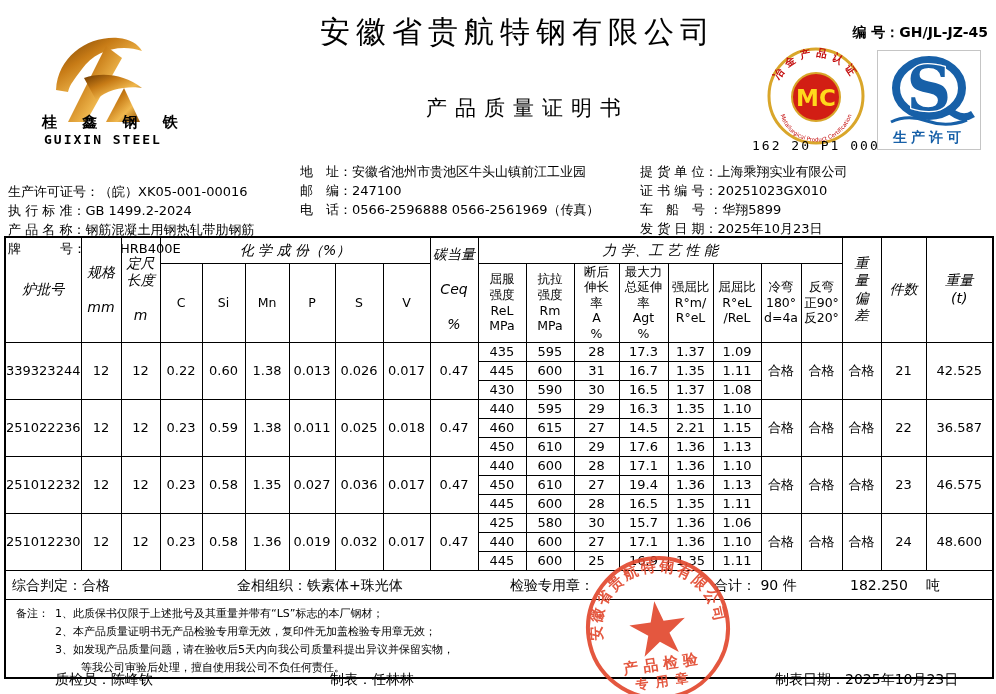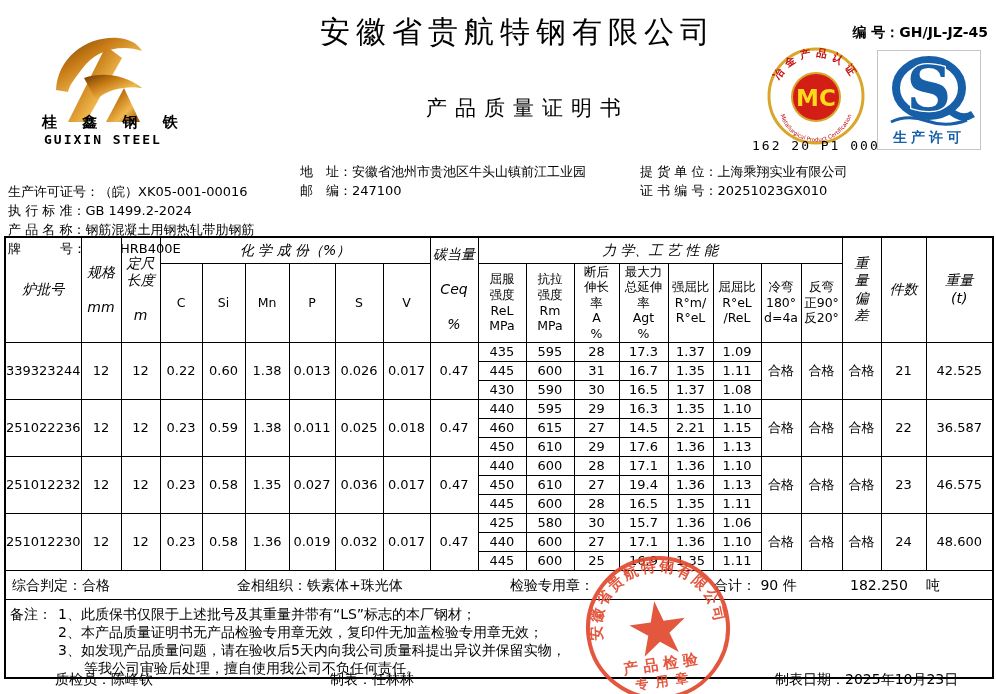--- a/index.html
+++ b/index.html
@@ -46,21 +46,21 @@
   .summary-line { position:relative; height:28px; font-size:14px; line-height:28px; white-space:nowrap; }
   .summary-line span { position:absolute; top:0; }
   .s-verdict   { left:6px; }
   .s-structure { left:231px; }
   .s-stamp     { left:504px; }
   .s-total     { left:708px; }
   .s-weight    { left:844px; }
   .s-unit      { left:920px; }
   tr.remarks-row { height:71px; }
   tr.remarks-row td { text-align:left; vertical-align:top; }
-  .remarks-wrap { display:flex; padding:5px 4px 0 4px; font-size:14px; line-height:18px; }
+  .remarks-wrap { display:flex; padding:5px 4px 0 10px; font-size:11px; line-height:18px; }
   .remarks-label { white-space:nowrap; margin-right:6px; }
   .remarks-lines div { white-space:nowrap; }
   .remarks-lines div.indent { padding-left:26px; }
 
   
   .footer { position:absolute; top:671px; left:0; width:100%; font-size:14px; }
   .footer span { position:absolute; white-space:nowrap; }
   .f-inspector { left:55px; }
   .f-tabulator { left:330px; }
   .f-date      { left:775px; }
@@ -125,24 +125,27 @@
   <div class="info">
     <div class="info-col col-left">
       <div><span>生产许可证号：</span><span>（皖）XK05-001-00016</span></div>
       <div><span>执 行 标 准：</span><span>GB 1499.2-2024</span></div>
       <div><span>产 品 名 称：</span><span>钢筋混凝土用钢热轧带肋钢筋</span></div>
       <div><span>牌　　　号：</span><span style="padding-left:34px">HRB400E</span></div>
     </div>
     <div class="info-col col-mid">
       <div><span>地　址：</span><span>安徽省池州市贵池区牛头山镇前江工业园</span></div>
       <div><span>邮　编：</span><span>247100</span></div>
+      <div><span>电　话：</span><span>0566-2596888  0566-2561969（传真）</span></div>
     </div>
     <div class="info-col col-right">
       <div><span>提 货 单 位：</span><span>上海乘翔实业有限公司</span></div>
       <div><span>证 书 编 号：</span><span>20251023GX010</span></div>
+      <div><span>车　船　号 ：</span><span>华翔5899</span></div>
+      <div><span>发 货 日 期：</span><span>2025年10月23日</span></div>
     </div>
   </div>
 
   <table class="main">
     <colgroup>
       <col style="width:76px">
         <col style="width:40px">
         <col style="width:39px">
       <col style="width:42px">
         <col style="width:43px">

